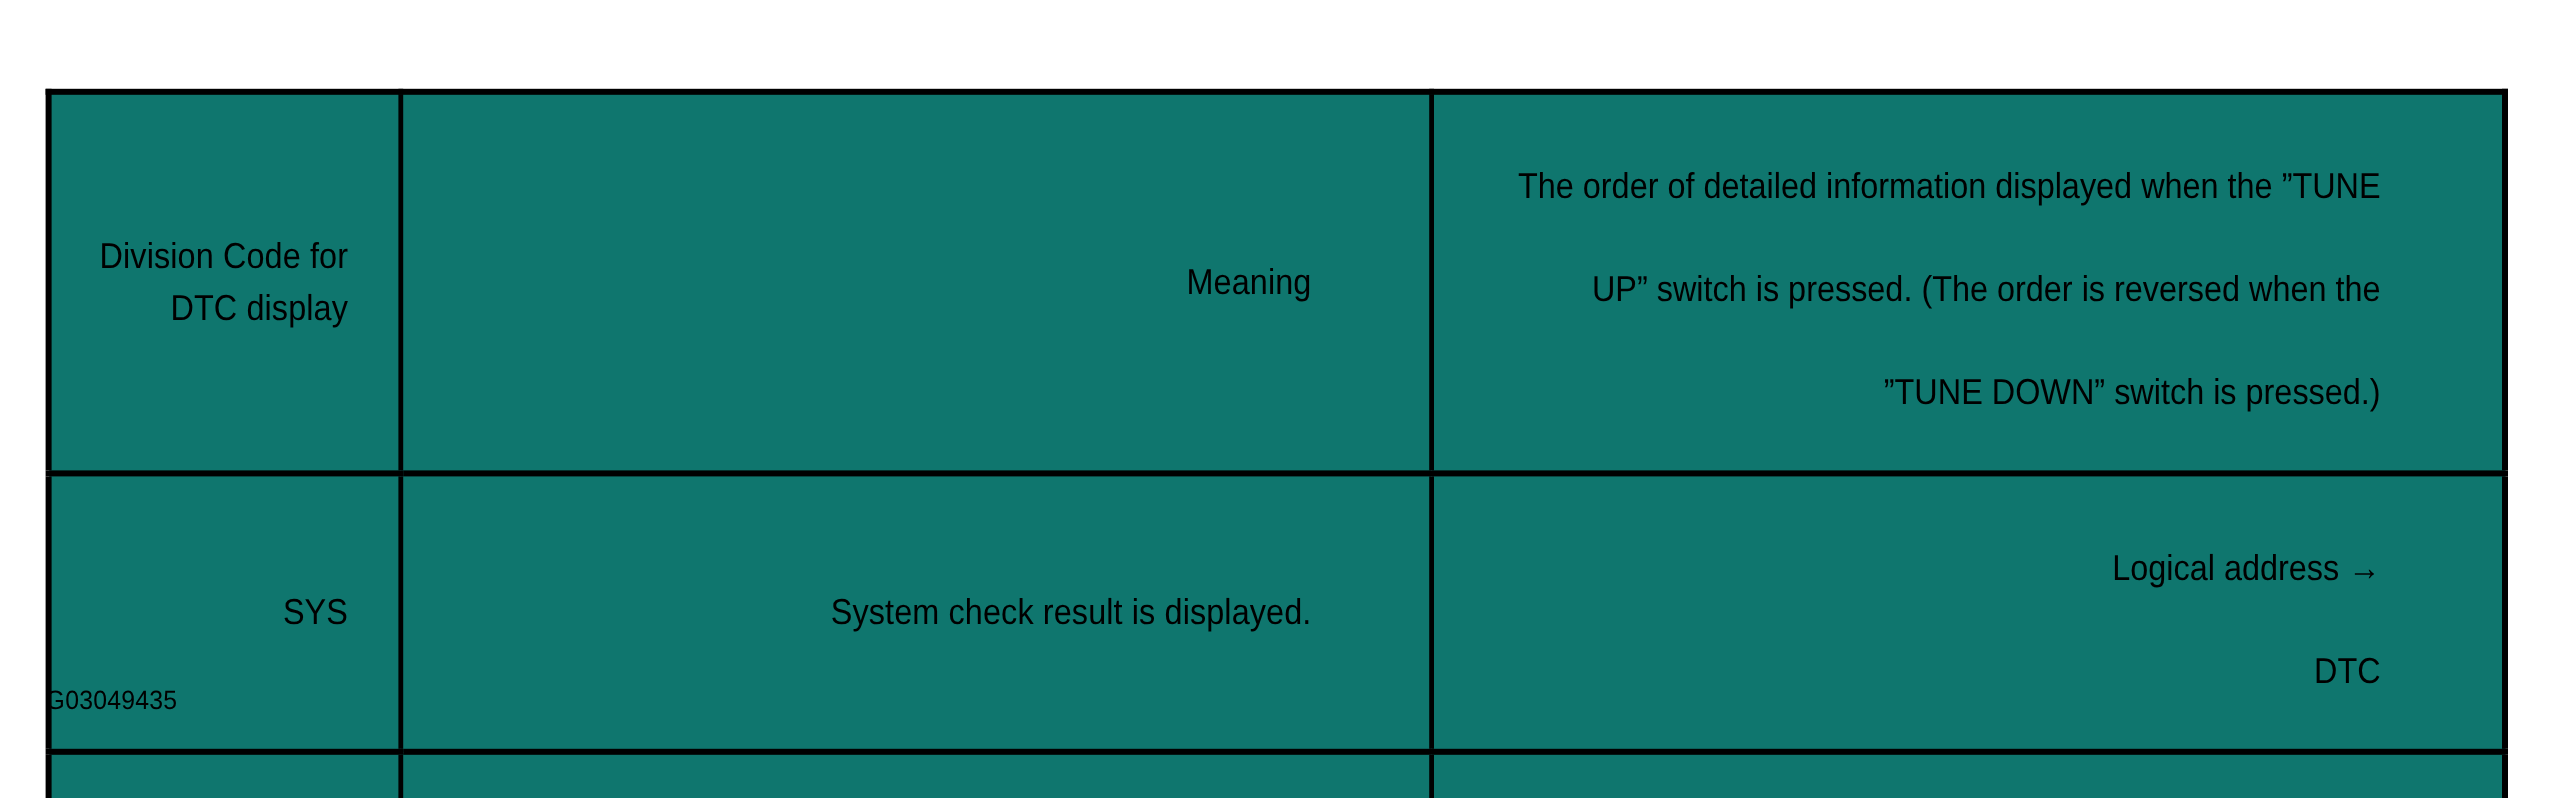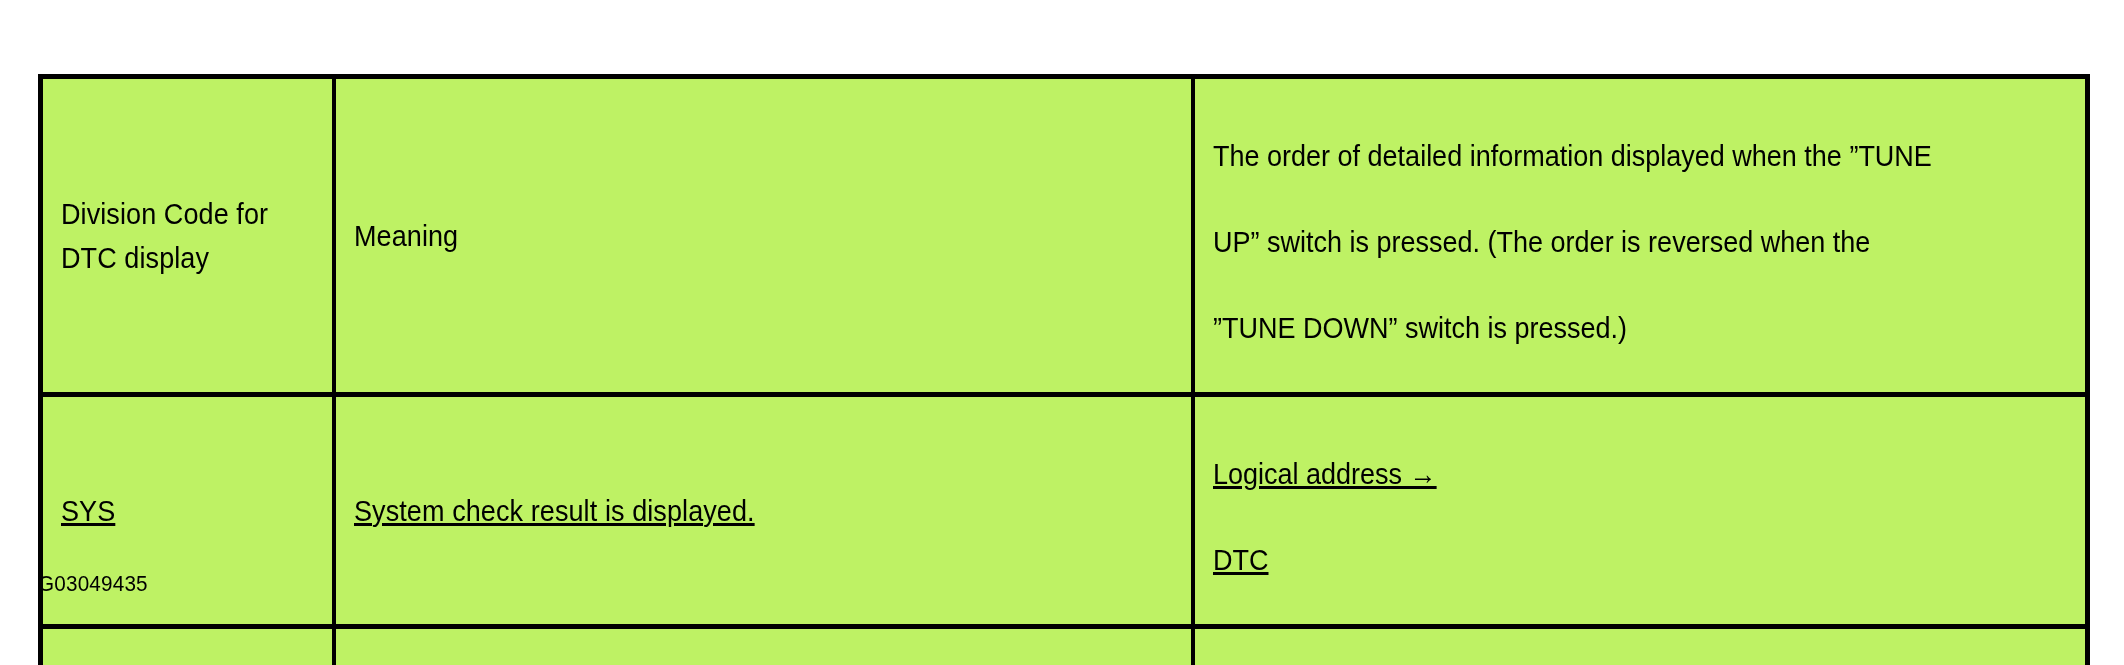--- a/index.html
+++ b/index.html
@@ -34,38 +34,38 @@
     box-sizing: border-box;
     border-collapse: collapse;
     table-layout: fixed;
     background: #ffffff;
   }
 
   .dtc-table td {
     border: 0;
     padding: 0;
     vertical-align: middle;
-    background: #bef264;
+    background: #0f766e;
+    text-align: right;
   }
 
   
   .col-code  { width: 293px; }
   .col-mean  { width: 859px; }
   .col-order { width: 895px; }
 
   
   .col-mean, .col-order {
     border-left: 4px solid #000000;
   }
 
   
   .row-sys td,
   .row-code td {
     border-top: 5px solid #000000;
-    text-decoration: underline;
   }
 
   .cell-text {
     font-size: 30px;
     line-height: 44px;
     letter-spacing: 0.1px;
     transform: scaleX(0.90);
     transform-origin: left center;
     white-space: pre-line;
   }

